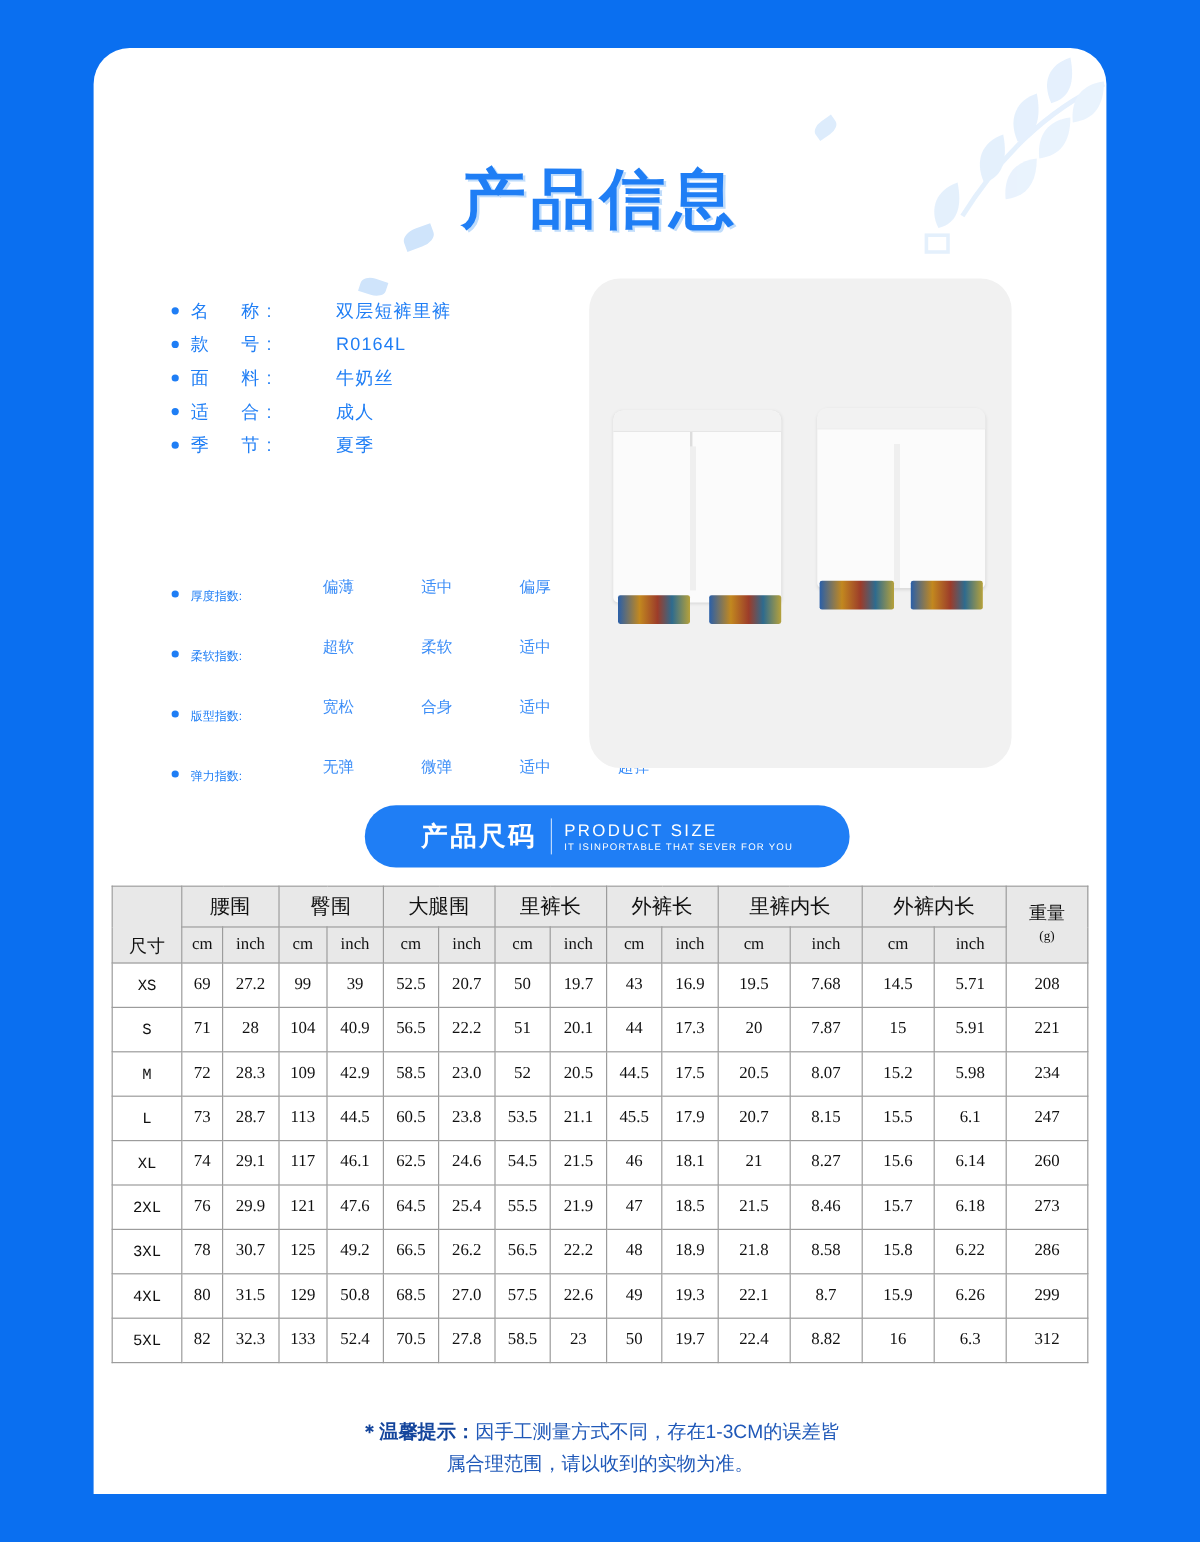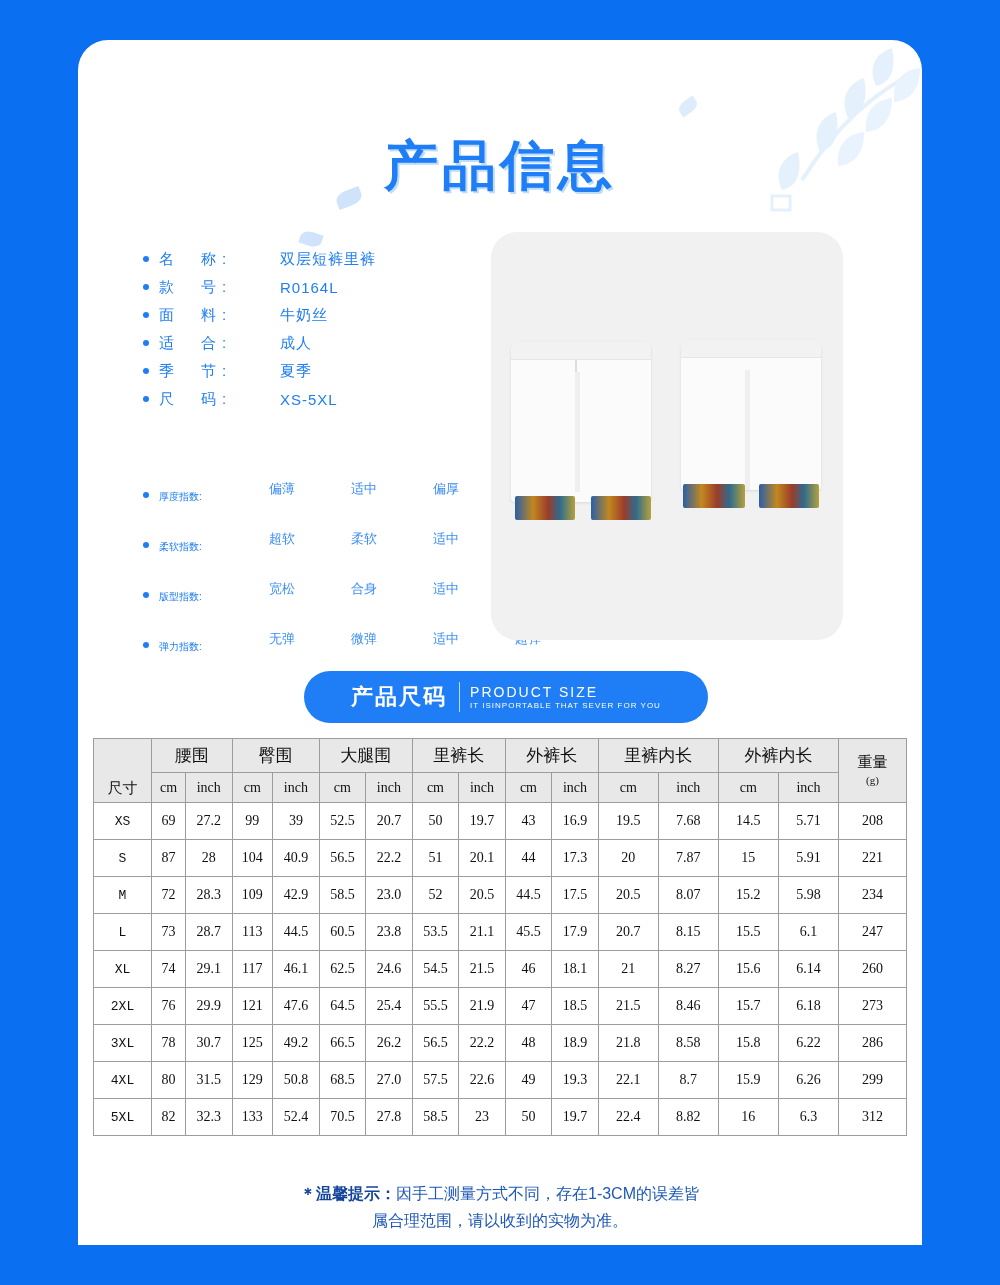--- a/index.html
+++ b/index.html
@@ -265,25 +265,20 @@
       </div>
       <div class="irow">
         <span class="dot"></span>
         <span class="ilabel">适　合:</span>
         <span class="ivalue">成人</span>
       </div>
       <div class="irow">
         <span class="dot"></span>
         <span class="ilabel">季　节:</span>
         <span class="ivalue">夏季</span>
-      </div>
-      <div class="irow">
-        <span class="dot"></span>
-        <span class="ilabel">尺　码:</span>
-        <span class="ivalue">XS-5XL</span>
       </div>
     </div>
 
   <div id="indices">
       <div class="idxrow">
         <span class="dot" style="margin-top:12px"></span>
         <span class="idxlabel">厚度指数:</span>
         <span class="idxscale"><span class="idxopts">
             <span>偏薄</span>
             <span>适中</span>
@@ -393,21 +388,21 @@
             <td>43</td>
             <td>16.9</td>
             <td>19.5</td>
             <td>7.68</td>
             <td>14.5</td>
             <td>5.71</td>
             <td>208</td>
           </tr>
           <tr>
             <td class="sz">S</td>
-            <td>87</td>
+            <td>71</td>
             <td>28</td>
             <td>104</td>
             <td>40.9</td>
             <td>56.5</td>
             <td>22.2</td>
             <td>51</td>
             <td>20.1</td>
             <td>44</td>
             <td>17.3</td>
             <td>20</td>

